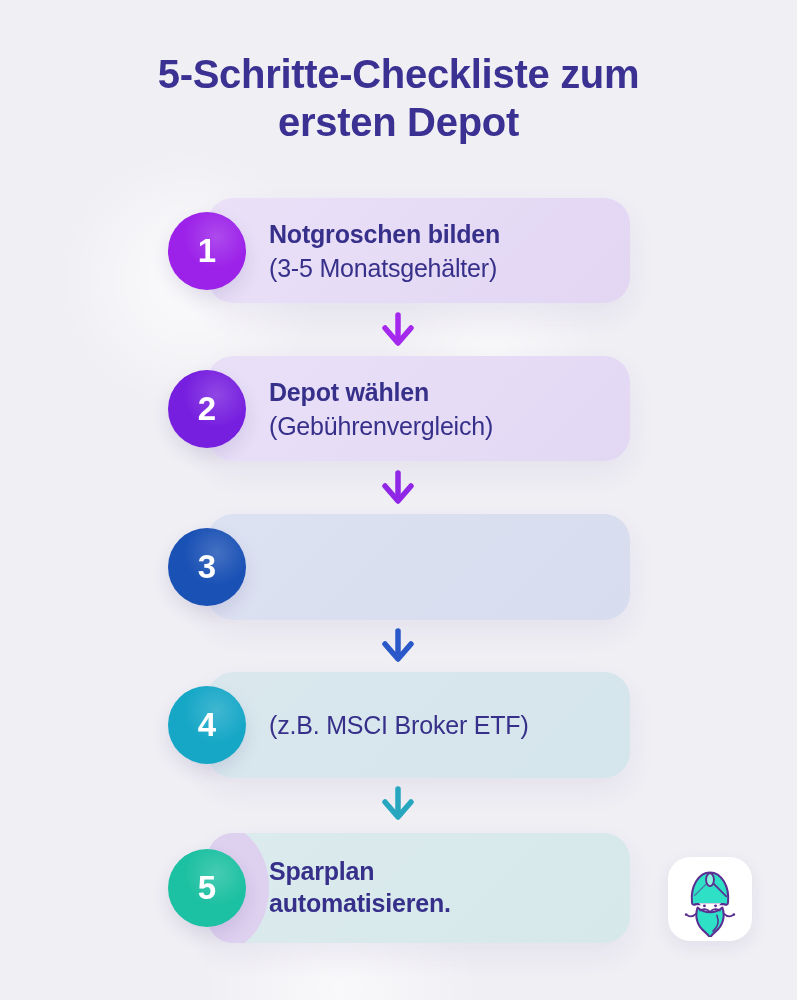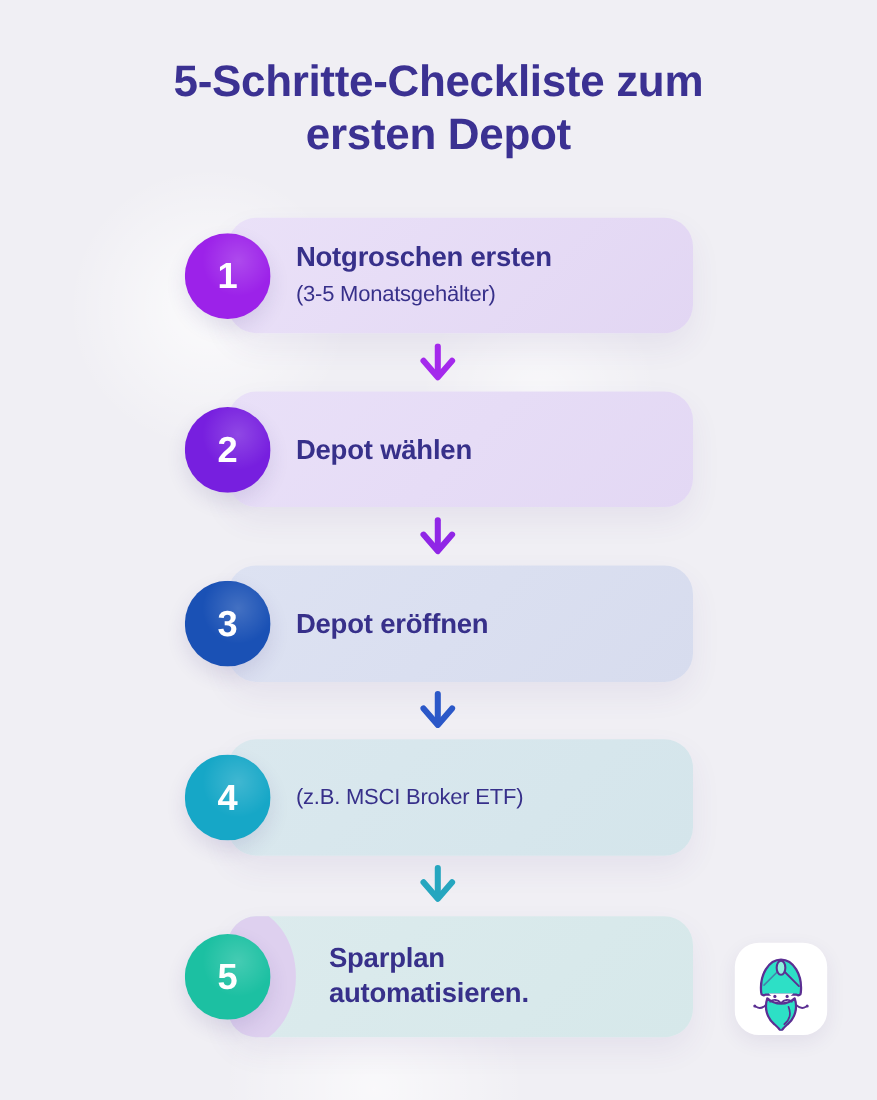--- a/index.html
+++ b/index.html
@@ -65,23 +65,23 @@
     transform:translateY(-50%);
     display:flex; flex-direction:column;
     gap:2px;
   }
   .step-title {
     font-size:25px; line-height:32px;
     font-weight:bold;
     letter-spacing:-.2px;
     color:var(--ink,#37308a);
   }
-  .step[data-step="4"] .step-title { max-width:230px;margin-left:30px; }
+  .step[data-step="4"] .step-title { max-width:230px; }
   .step-subtitle {
-    font-size:20px; line-height:32px;
+    font-size:25px; line-height:32px;
     font-weight:normal;
     letter-spacing:-.2px;
     color:var(--ink,#37308a);
   }
   .step-circle {
     position:absolute;
     left:0; top:50%;
     transform:translateY(-50%);
     width:78px; height:78px;
     border-radius:50%;
@@ -130,56 +130,56 @@
 <div id="poster">
   <div class="deco deco-1"></div>
   <div class="deco deco-2"></div>
   <div class="deco deco-3"></div>
 
   <h1 class="page-title">5-Schritte-Checkliste zum ersten Depot</h1>
 
   <div class="step" id="step-0" data-step="0" style="--circle: #9c22e9; --c1: #eae1f8; --c2: #e2d6f3;">
     <div class="step-card">
       <div class="step-texts">
-        <div class="step-title">Notgroschen ersten</div>
+        <div class="step-title">Notgroschen bilden</div>
         <div class="step-subtitle">(3-5 Monatsgehälter)</div>
       </div>
     </div>
     <div class="step-circle">
       <span>1</span>
     </div>
   </div>
   <div class="step-arrow" id="arrow-0" style="color: rgb(164, 41, 236);">
     <svg viewBox="0 0 40 38" fill="none" stroke="currentColor" stroke-width="5.5" stroke-linecap="round" stroke-linejoin="round">
       <path d="M20 3 L20 25"></path>
         <path d="M7 16 L20 31 L33 16"></path>
     </svg>
   </div>
 
   <div class="step" id="step-1" data-step="1" style="--circle: #771fdf; --c1: #e9e0f8; --c2: #e3d8f4;">
     <div class="step-card">
       <div class="step-texts">
         <div class="step-title">Depot wählen</div>
+        <div class="step-subtitle">(Gebührenvergleich)</div>
       </div>
     </div>
     <div class="step-circle">
       <span>2</span>
     </div>
   </div>
   <div class="step-arrow" id="arrow-1" style="color: rgb(144, 38, 230);">
     <svg viewBox="0 0 40 38" fill="none" stroke="currentColor" stroke-width="5.5" stroke-linecap="round" stroke-linejoin="round">
       <path d="M20 3 L20 25"></path>
         <path d="M7 16 L20 31 L33 16"></path>
     </svg>
   </div>
 
   <div class="step" id="step-2" data-step="2" style="--circle: #1a51b5; --c1: #dde2f2; --c2: #d7dcee;">
     <div class="step-card">
       <div class="step-texts">
-        <div class="step-title">Depot eröffnen</div>
       </div>
     </div>
     <div class="step-circle">
       <span>3</span>
     </div>
   </div>
   <div class="step-arrow" id="arrow-2" style="color: rgb(43, 88, 200);">
     <svg viewBox="0 0 40 38" fill="none" stroke="currentColor" stroke-width="5.5" stroke-linecap="round" stroke-linejoin="round">
       <path d="M20 3 L20 25"></path>
         <path d="M7 16 L20 31 L33 16"></path>

